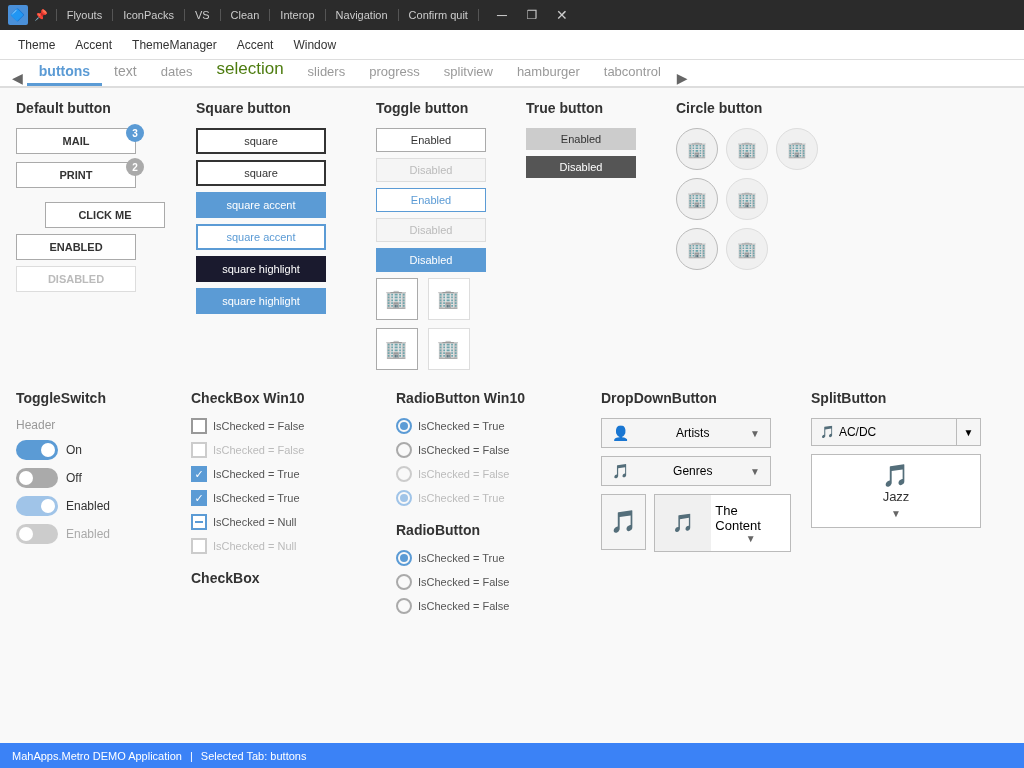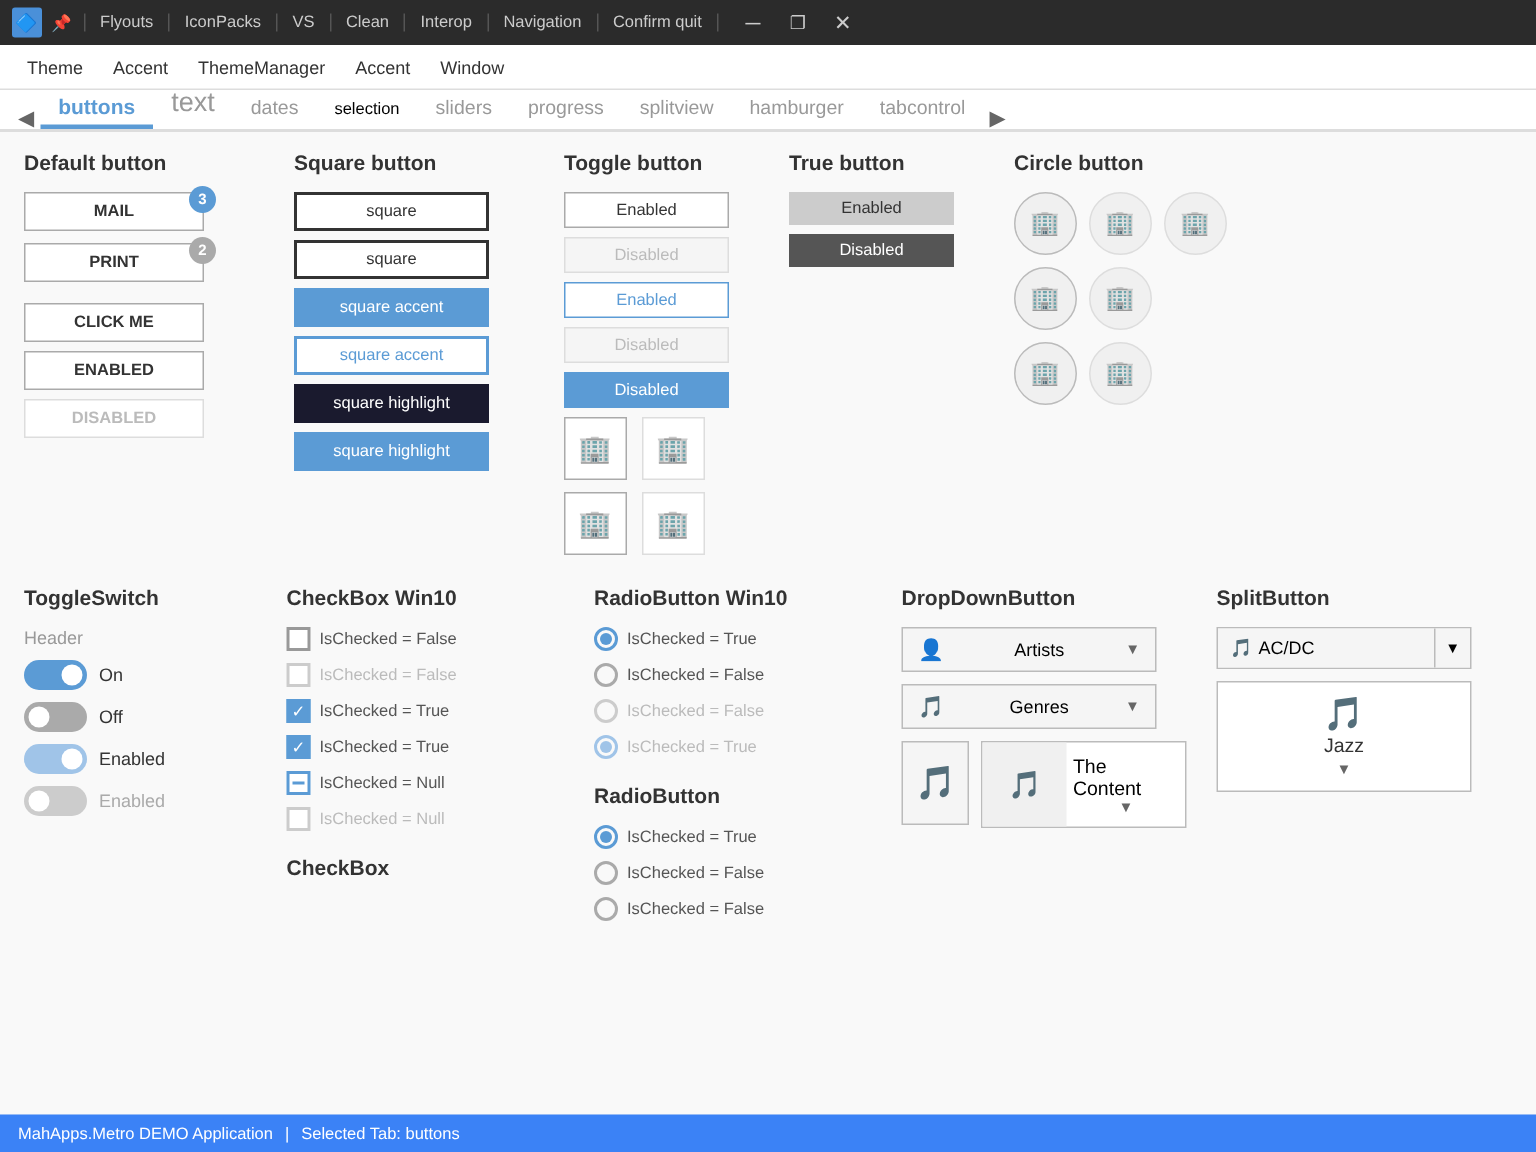--- a/index.html
+++ b/index.html
@@ -387,23 +387,23 @@
   <span class="menu-item">Theme</span>
   <span class="menu-item">Accent</span>
   <span class="menu-item">ThemeManager</span>
   <span class="menu-item">Accent</span>
   <span class="menu-item">Window</span>
 </div>
 
 <div id="tabs-container">
   <span class="scroll-arrow">◀</span>
   <span class="tab-item active first" style="color:#5b9bd5;font-weight:700;border-bottom:3px solid #5b9bd5;font-size:14px;">buttons</span>
-  <span class="tab-item" style="color:#999;font-size:18px;">text</span>
+  <span class="tab-item" style="color:#999;font-size:14px;">text</span>
   <span class="tab-item" style="color:#999;font-size:13px;">dates</span>
-  <span class="tab-item" style="color:#000000;font-size:11px;">selection</span>
+  <span class="tab-item" style="color:#4d7c0f;font-size:17px;">selection</span>
   <span class="tab-item" style="color:#999;font-size:13px;">sliders</span>
   <span class="tab-item" style="color:#999;font-size:13px;">progress</span>
   <span class="tab-item" style="color:#999;font-size:13px;">splitview</span>
   <span class="tab-item" style="color:#999;font-size:13px;">hamburger</span>
   <span class="tab-item" style="color:#999;font-size:13px;">tabcontrol</span>
   <span class="scroll-arrow">▶</span>
 </div>
 
 <div id="main-content">
 
@@ -412,21 +412,21 @@
     <div class="default-btn-col col">
       <div class="section-header">Default button</div>
       <div style="position:relative;display:inline-block;">
         <div class="badge" style="top:-4px;right:-8px;z-index:2;">3</div>
         <button class="demo-btn">MAIL</button>
       </div>
       <div style="position:relative;display:inline-block;margin-top:2px;">
         <div class="badge" style="top:-4px;right:-8px;z-index:2;background:#aaa;">2</div>
         <button class="demo-btn">PRINT</button>
       </div>
-      <button class="demo-btn" style="display:block;margin-top:8px;">CLICK ME</button>
+      <button class="demo-btn" style="display:block;margin-top:8px;margin-left:29px;">CLICK ME</button>
       <button class="demo-btn">ENABLED</button>
       <button class="demo-btn disabled">DISABLED</button>
     </div>
 
     <div class="square-btn-col col">
       <div class="section-header">Square button</div>
       <button class="sq-btn">square</button>
       <button class="sq-btn">square</button>
       <button class="sq-btn accent">square accent</button>
       <button class="sq-btn accent-outline">square accent</button>

